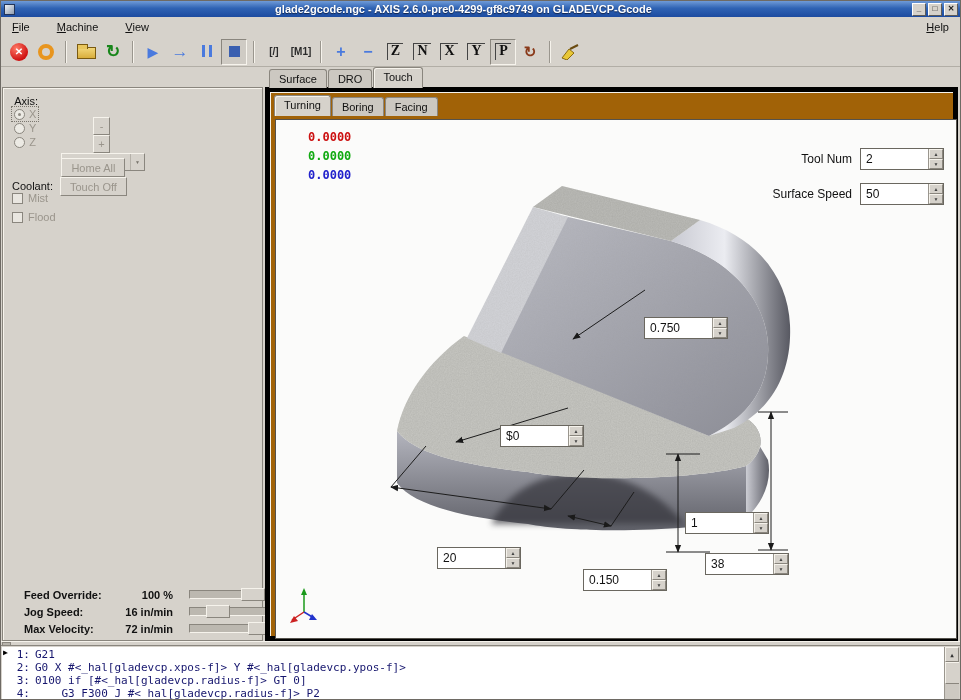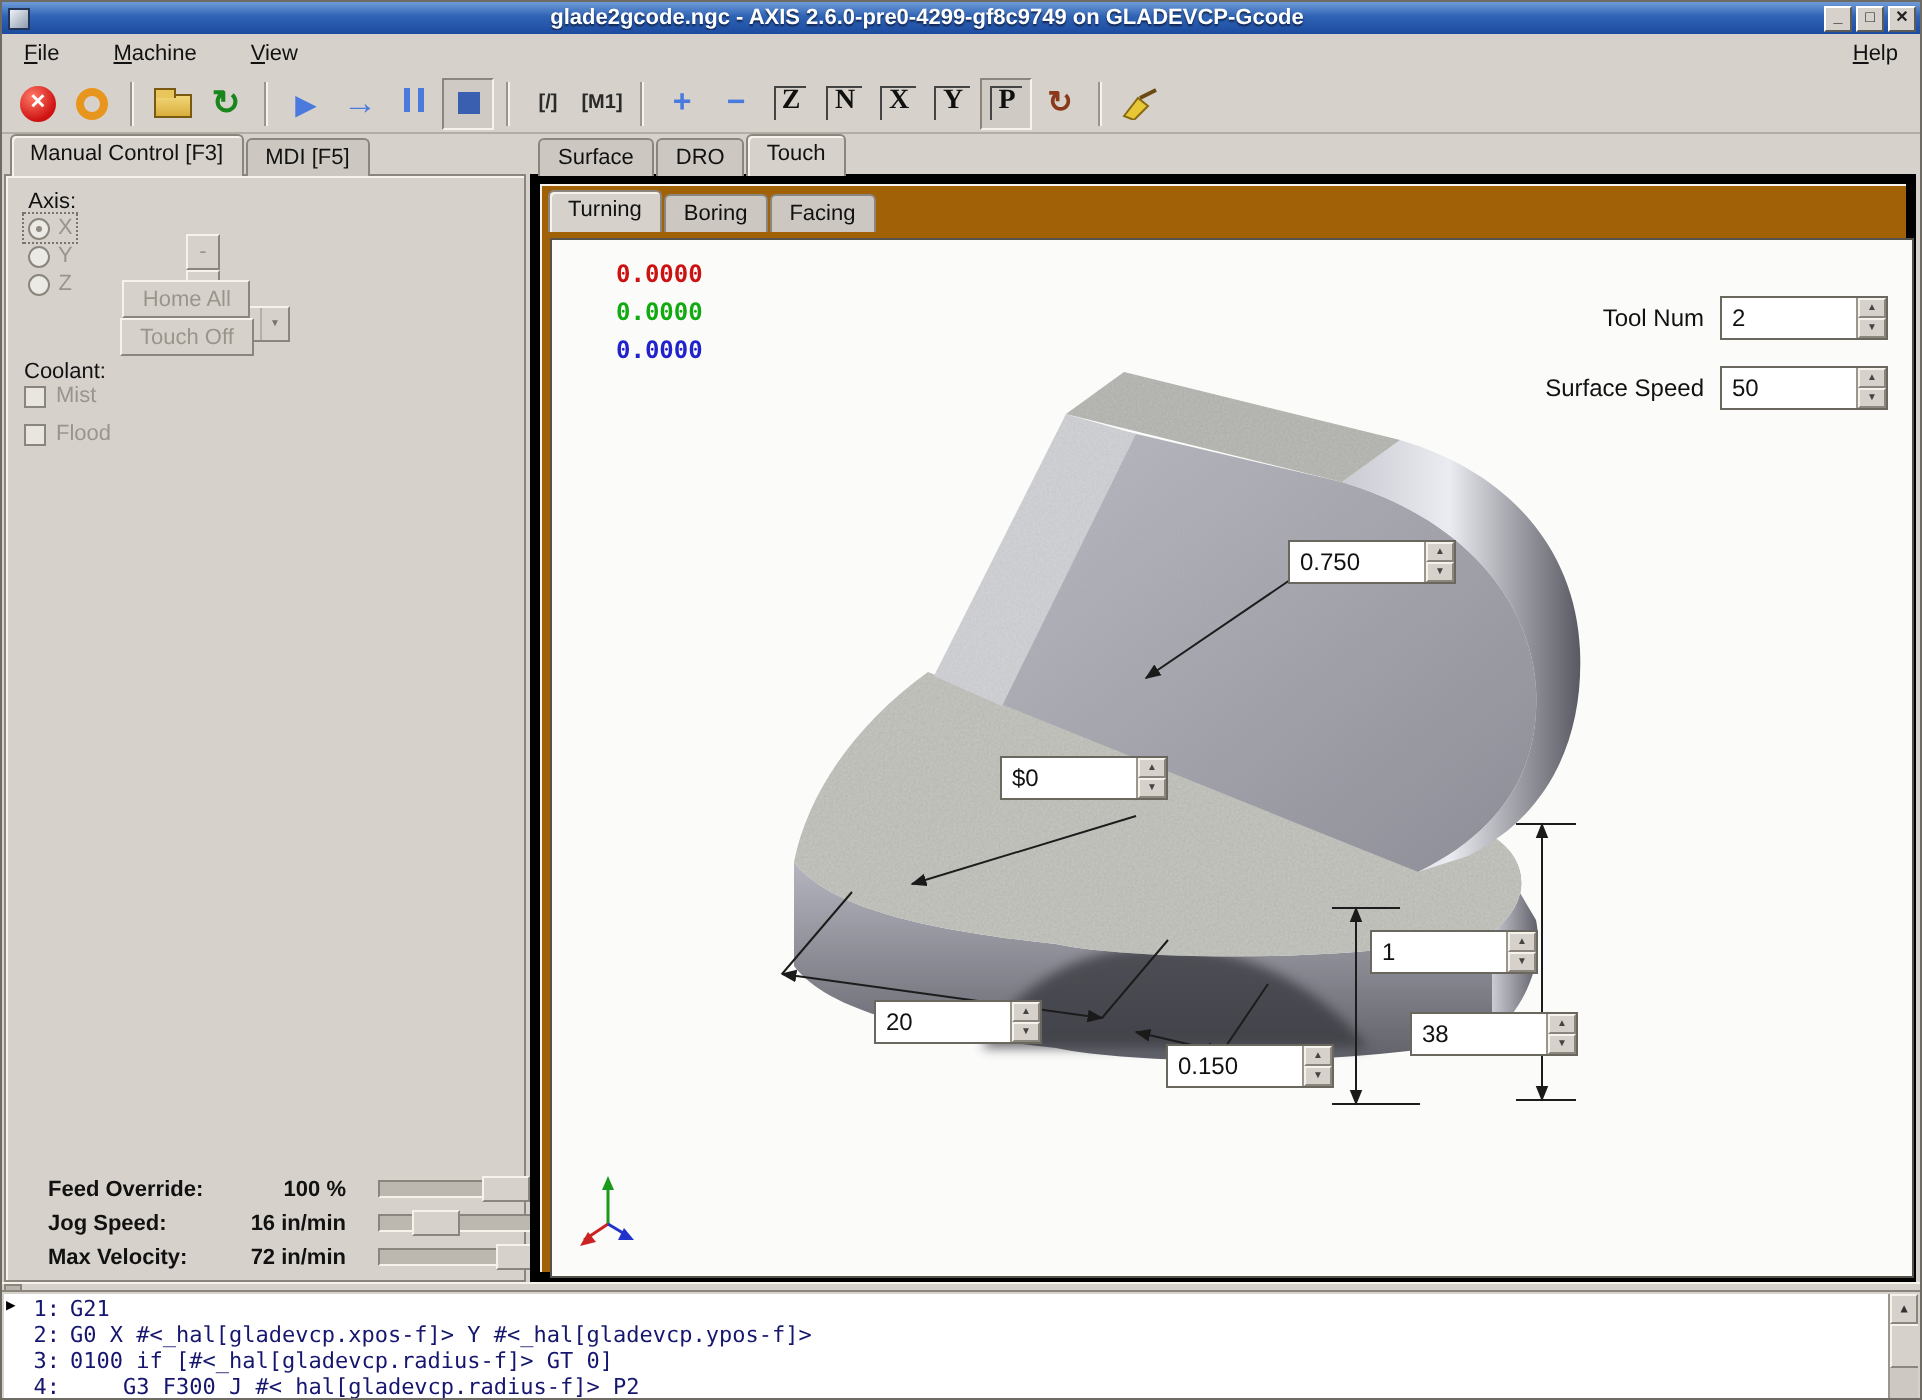--- a/index.html
+++ b/index.html
@@ -76,21 +76,21 @@
 .dro-x{color:#cc1111;}
 .dro-y{color:#11aa11;}
 .dro-z{color:#2222cc;}
 .ctl-row{position:absolute;right:12px;display:flex;align-items:center;gap:8px;font-size:12px;}
 .ctl-tool{top:28px;}
 .ctl-speed{top:63px;}
 .spin{width:84px;height:22px;background:#fff;border:1px solid #6a675f;display:flex;flex:0 0 auto;}
 .spin-val{flex:1;padding:3px 0 0 5px;font-size:12px;white-space:nowrap;overflow:hidden;}
 .spin-btns{width:15px;display:flex;flex-direction:column;border-left:1px solid #9a968e;}
 .sb{flex:1;display:flex;align-items:center;justify-content:center;font-size:5px;color:#444;background:#d6d2cb;border:1px solid;border-color:#f6f3ec #8a867e #8a867e #f6f3ec;}
-.ovl{position:absolute;}
+.ovl{position:absolute;margin-top:47px;}
 
 
 .splitter{position:absolute;left:0;top:640px;width:959px;height:5px;background:#d6d2cb;border-top:1px solid #f6f3ec;border-bottom:1px solid #8a867e;}
 .grip{position:absolute;left:1px;top:0;width:9px;height:4px;background:#b8b4ac;border:1px solid #8a867e;}
 .gcode{position:absolute;left:1px;right:1px;top:646px;height:52px;background:#fff;font-family:"DejaVu Sans Mono",monospace;font-size:11px;padding-top:1px;overflow:hidden;}
 .line-marker{position:absolute;left:1px;top:2px;font-size:8px;color:#000;line-height:1;}
 .gl{height:13px;line-height:13px;white-space:nowrap;}
 .ln{display:inline-block;width:28px;text-align:right;margin-right:5px;color:#16166e;}
 .gc{white-space:pre;color:#16166e;}
 .gscroll{position:absolute;right:0;top:0;width:15px;height:100%;background:#cdc9c2;border-left:1px solid #9a968e;}
@@ -177,24 +177,20 @@
   <span class="tb-sep"></span>
   <span class="tb">
     <svg width="20" height="16">
         <polygon points="2,14 9,5 14,9 7,16" fill="#e8c736" stroke="#8a6a10"></polygon>
         <line x1="10" y1="5" x2="18" y2="1" stroke="#6a4a10" stroke-width="2"></line>
       </svg>
   </span>
 </div>
 
 <div class="left-panel">
-  <div class="lp-tabs">
-    <div class="tab active">Manual Control [F3]</div>
-    <div class="tab">MDI [F5]</div>
-  </div>
   <div class="lp-body">
     <div class="row" style="top:7px;left:9px;">
       <span class="lbl" style="width:44px;">Axis:</span>
       <span class="radio sel focus dis">
           <span class="rb"></span>
           <span>X</span>
         </span>
       <span class="radio dis">
           <span class="rb"></span>
           <span>Y</span>
@@ -205,21 +201,21 @@
         </span>
     </div>
     <div class="row" style="top:29px;left:58px;">
       <span class="jbtn">-</span>
       <span class="jbtn">+</span>
       <span class="combo">
         <span>Continuous</span>
         <span class="combo-arrow">▼</span>
       </span>
     </div>
-    <div class="row" style="top:52px;left:57px;">
+    <div class="row" style="top:70px;left:57px;">
       <span class="pbtn">Home All</span>
       <span class="pbtn">Touch Off</span>
     </div>
     <div class="row" style="top:90px;left:9px;align-items:flex-start;">
       <span class="lbl" style="width:50px;margin-top:2px;">Coolant:</span>
       <span>
         <span class="check dis">
             <span class="cb"></span>
             <span>Mist</span>
           </span>

